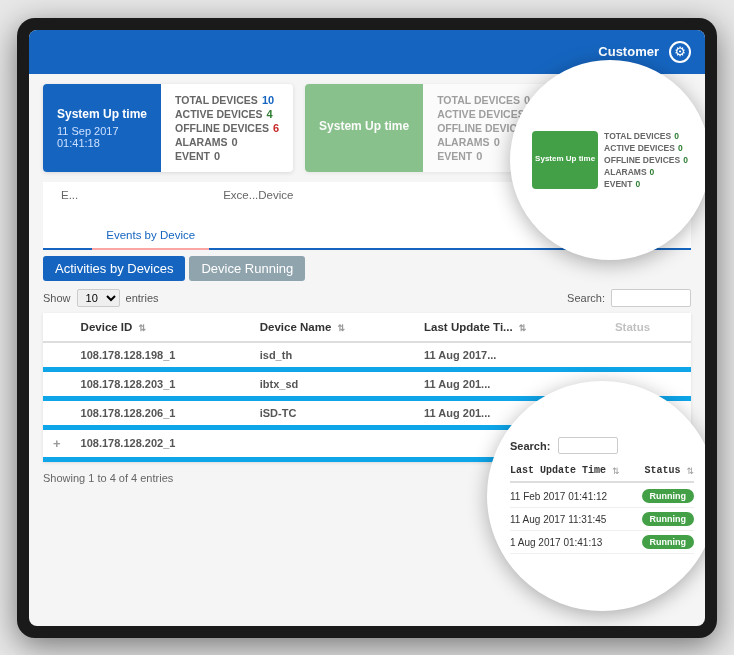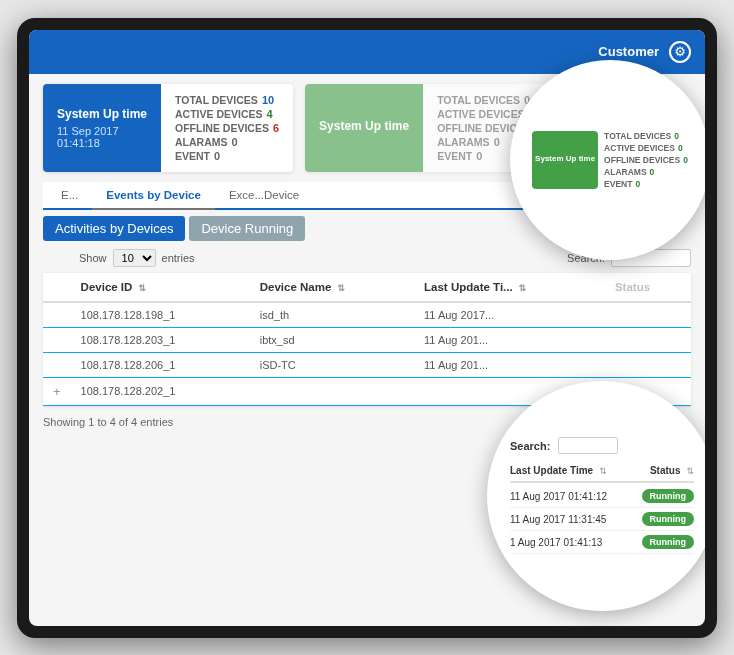--- a/index.html
+++ b/index.html
@@ -144,22 +144,23 @@
     .tab {
       padding: 7px 14px;
       font-size: 11.5px;
       color: #666;
       cursor: pointer;
       border-bottom: 2px solid transparent;
       margin-bottom: -2px;
     }
     .tab.active {
       color: #1565c0;
-      border-bottom: 2px solid #737373;
-      font-weight: bold;
+      border-bottom: 2px solid #fca5a5;
+      font-weight: normal;
+      margin-top: 40px;
     }
 
     
     .legend-row {
       display: flex;
       align-items: center;
       gap: 16px;
       margin-bottom: 6px;
       padding: 4px 0;
     }
@@ -197,21 +198,20 @@
     .sub-tab.inactive {
       background: #90a4ae;
     }
 
     
     .table-controls {
       display: flex;
       align-items: center;
       justify-content: space-between;
       margin-bottom: 6px;
-      margin-left: 36px;
     }
     .show-entries {
       display: flex;
       align-items: center;
       gap: 6px;
       font-size: 11px;
       color: #555;
     }
     .entries-select {
       border: 1px solid #ccc;
@@ -246,23 +246,24 @@
       background: white;
       padding: 8px 10px;
       text-align: left;
       font-size: 11.5px;
       color: #333;
       border-bottom: 2px solid #ddd;
       font-weight: bold;
     }
     .data-table td {
       padding: 6px 10px;
-      border-bottom: 1px solid #0ea5e9;
+      border-bottom: 5px solid #0ea5e9;
       color: #555;
       font-size: 11px;
+      font-weight: bold;
     }
     .sort-icon {
       color: #999;
       font-size: 9px;
       margin-left: 3px;
     }
     .plus-icon {
       color: #999;
       font-size: 13px;
     }
@@ -393,20 +394,21 @@
     }
     .col-header {
       display: flex;
       align-items: center;
       gap: 3px;
     }
     .col-header-text {
       font-weight: bold;
       color: #333;
       font-size: 10px;
+      font-family: Liberation Mono, monospace;
     }
     .circle-col-headers {
       display: flex;
       align-items: center;
       justify-content: space-between;
       padding: 3px 0 5px 0;
       border-bottom: 2px solid #ddd;
       width: 100%;
       margin-bottom: 2px;
     }
@@ -610,21 +612,21 @@
           <span class="col-header-text">Last Update Time</span>
           <span class="sort-icon">⇅</span>
         </div>
         <div class="col-header">
           <span class="col-header-text">Status</span>
           <span class="sort-icon">⇅</span>
         </div>
       </div>
       <div class="circle-table">
         <div class="circle-table-row">
-          <span class="circle-date">11 Aug 2017 01:41:12</span>
+          <span class="circle-date">11 Feb 2017 01:41:12</span>
           <span class="running-badge">Running</span>
         </div>
         <div class="circle-table-row">
           <span class="circle-date">11 Aug 2017 11:31:45</span>
           <span class="running-badge">Running</span>
         </div>
         <div class="circle-table-row">
           <span class="circle-date">1 Aug 2017 01:41:13</span>
           <span class="running-badge">Running</span>
         </div>

